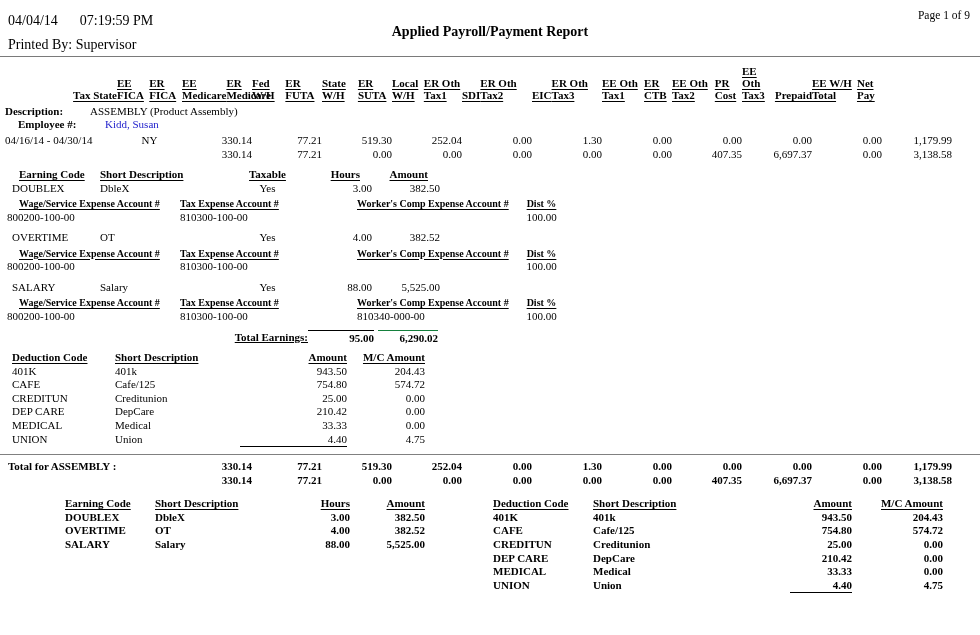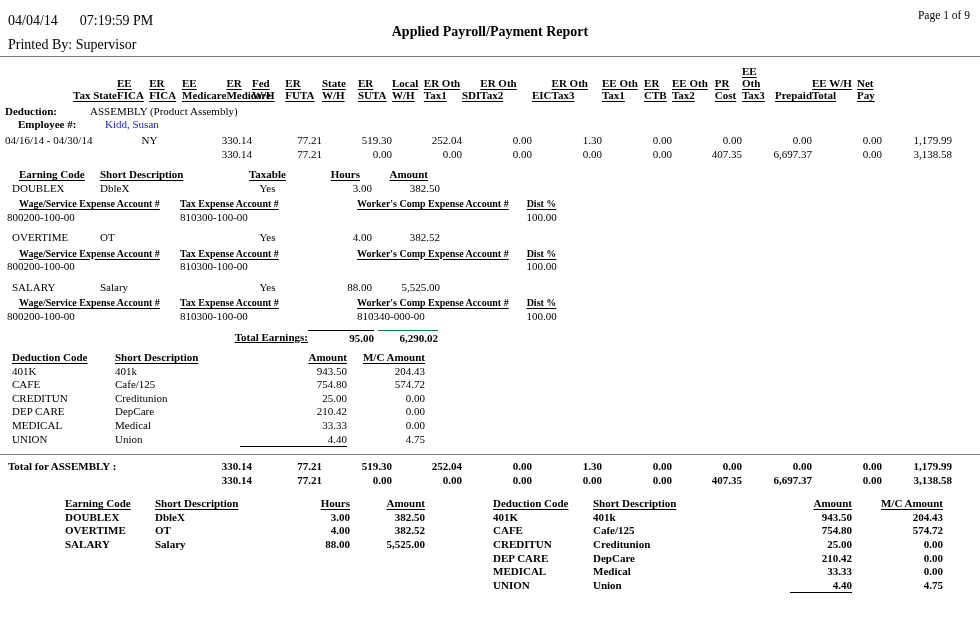--- a/index.html
+++ b/index.html
@@ -128,21 +128,21 @@
       <span class="u b">EE Oth Tax3</span>
       <span class="u b">Prepaid</span>
     </div>
   <div class="thc">
       <span class="u b">EE W/H Total</span>
       <span class="u b">Net Pay</span>
     </div>
 </div>
 
 <div class="dept-row">
-  <span class="b dept-label">Deduction:</span><span>ASSEMBLY (Product Assembly)</span>
+  <span class="b dept-label">Description:</span><span>ASSEMBLY (Product Assembly)</span>
 </div>
 <div class="emp-row">
   <span class="b emp-label">Employee #:</span><span class="link">Kidd, Susan</span>
 </div>
 
 <div class="emp-rows">
   <div class="tg row13">
     <div>04/16/14 - 04/30/14</div>
     <div class="ctr">NY</div>
     <div class="num">330.14</div>

